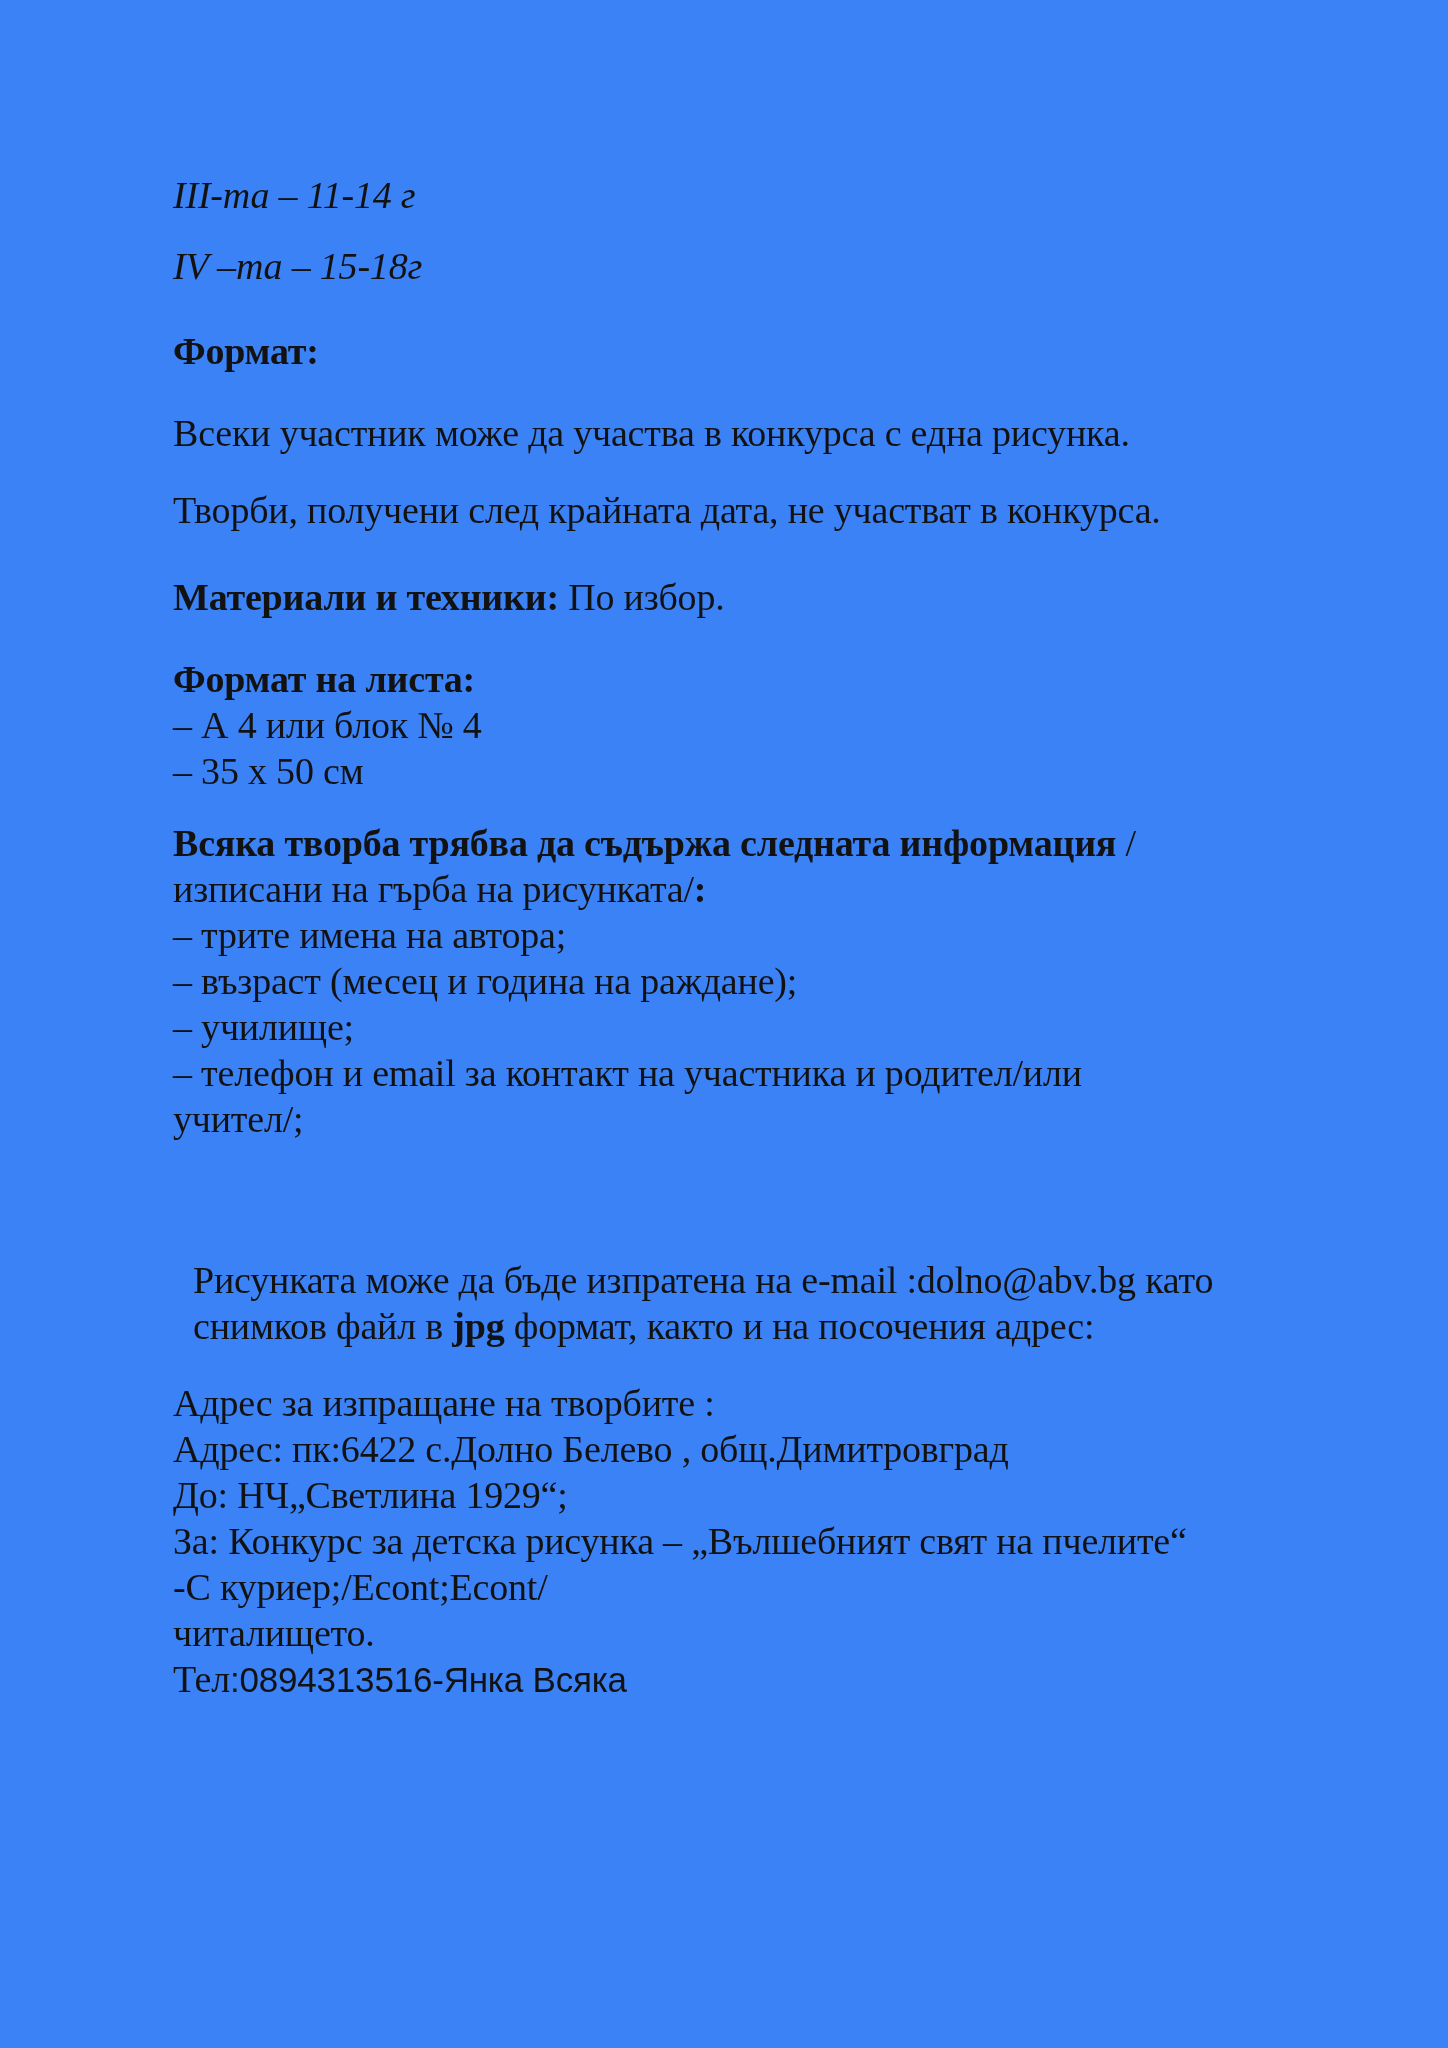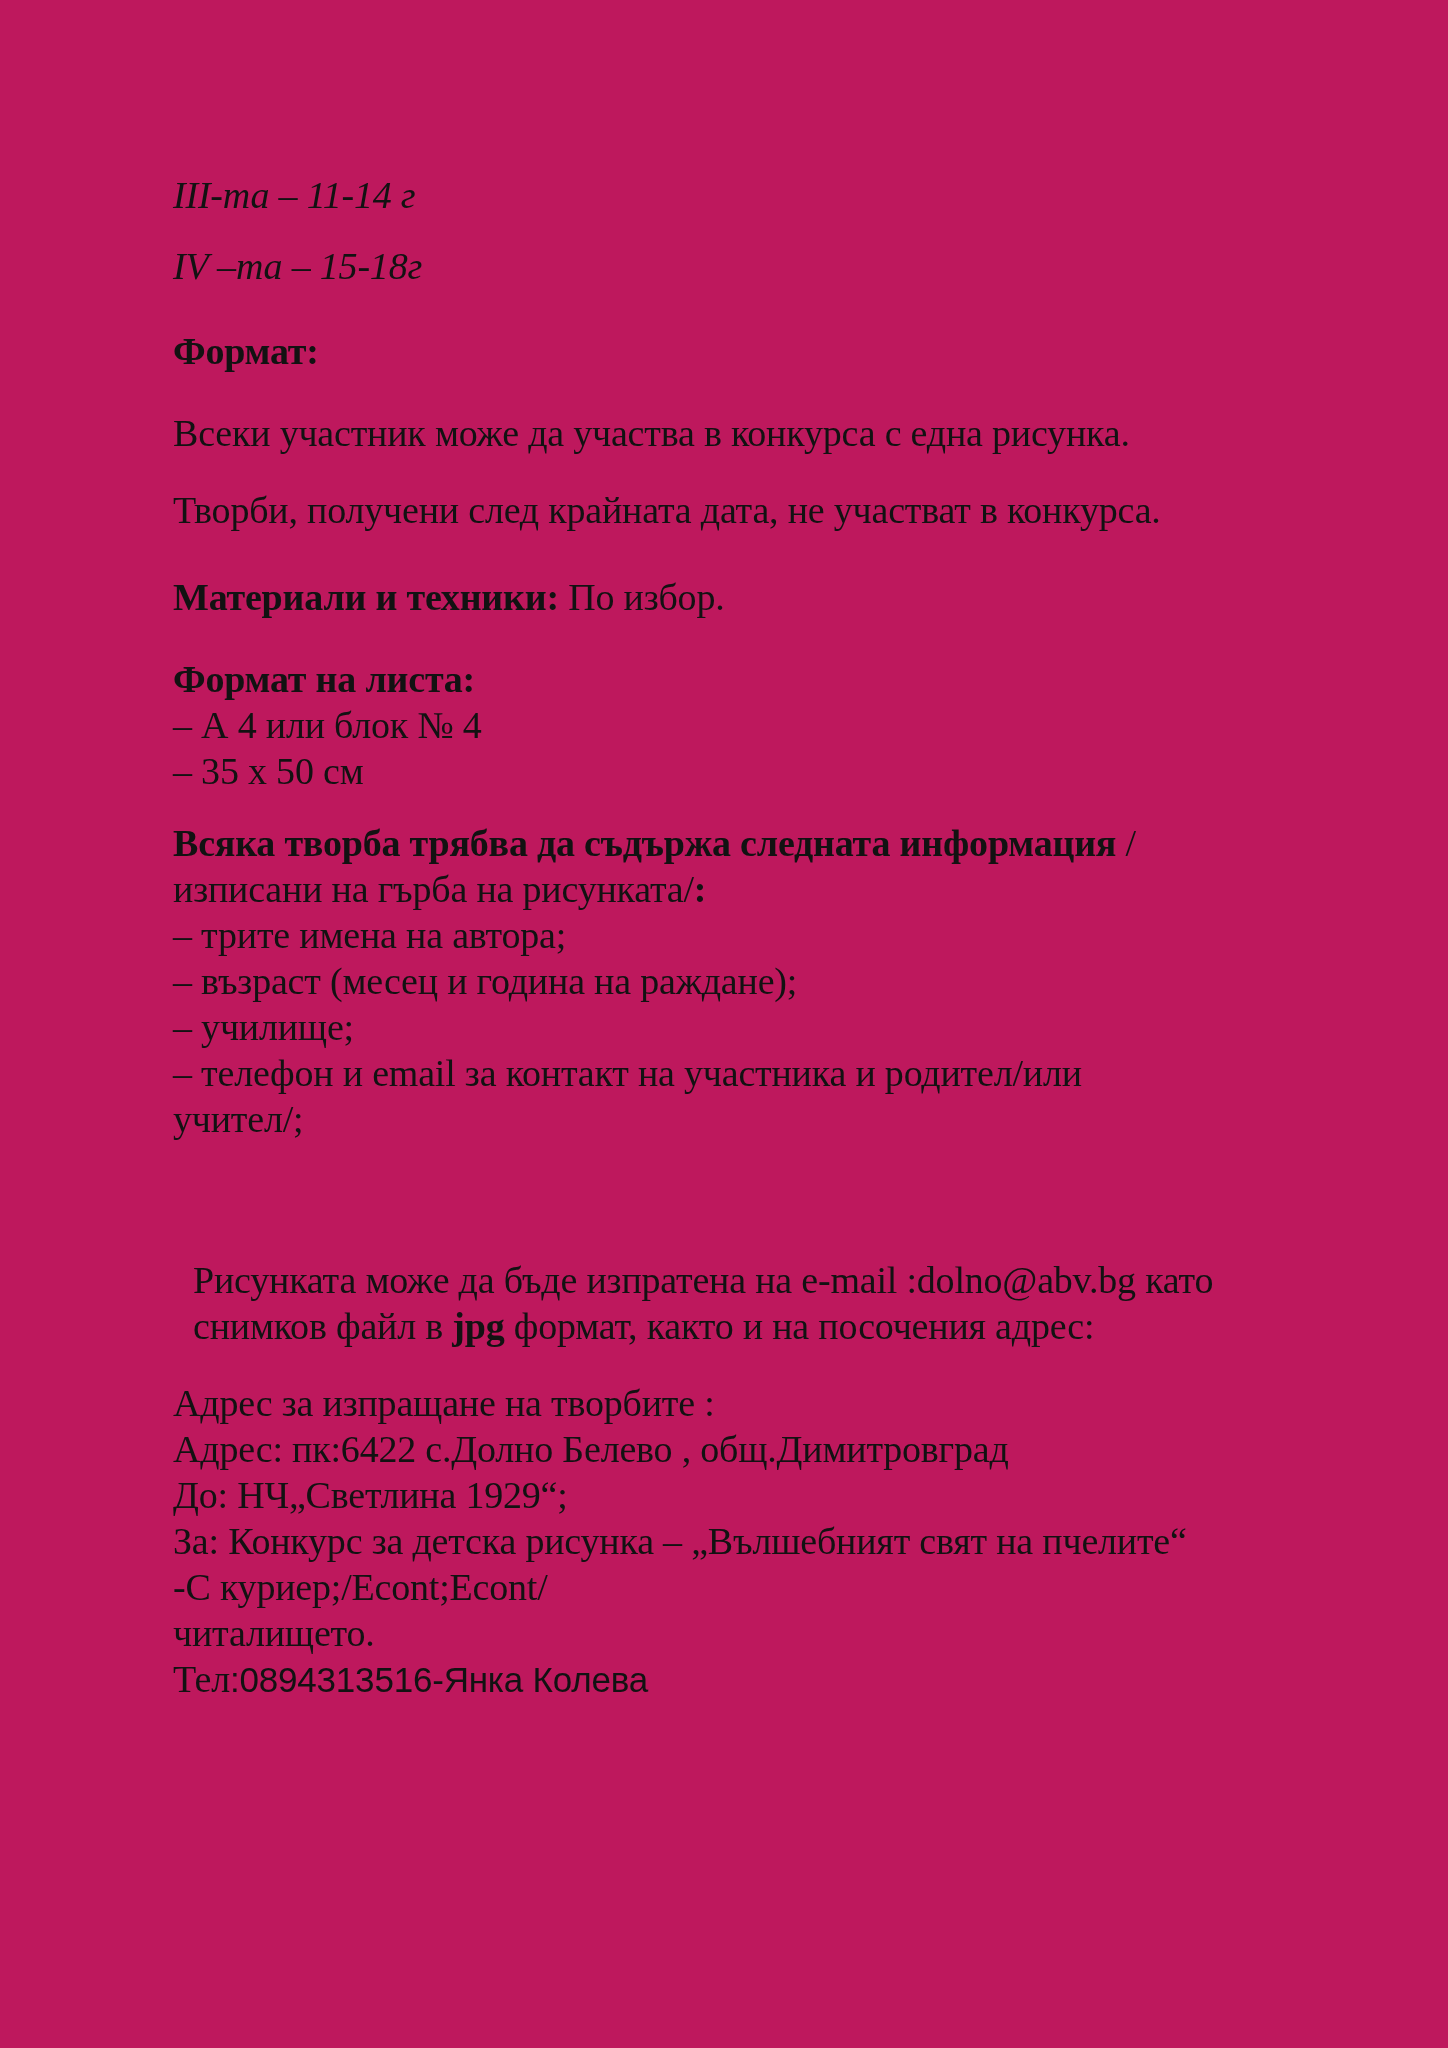--- a/index.html
+++ b/index.html
@@ -1,19 +1,19 @@
 <!DOCTYPE html>
 <html><head>
 <meta charset="utf-8">
 <style>
   html,body{margin:0;padding:0;background:#ffffff;}
   .page{
     position:relative;
     width:1448px;height:2048px;
-    background:#be185d;
+    background:#3b82f6;
     color:#121212;
     font-family:"Liberation Serif", serif;
     overflow:hidden;
   }
   .doc{
     position:absolute;
     left:173px;top:0;
     width:1180px;
   }
   .para{
@@ -140,18 +140,18 @@
       <div class="line">
         <span class="r-regular">За: Конкурс за детска рисунка – „Вълшебният свят на пчелите“</span>
       </div>
       <div class="line">
         <span class="r-regular">-С куриер;/Econt;Econt/</span>
       </div>
       <div class="line">
         <span class="r-regular">читалището.</span>
       </div>
       <div class="line">
-        <span class="r-serif">Тел</span><span class="r-sans">:</span><span class="r-sans">0894313516</span><span class="r-sans">-Янка Колева</span>
+        <span class="r-serif">Тел</span><span class="r-sans">:</span><span class="r-sans">0894313516</span><span class="r-sans">-Янка Всяка</span>
       </div>
     </div>
 
   </div>
 </div>
 
 </body></html>

